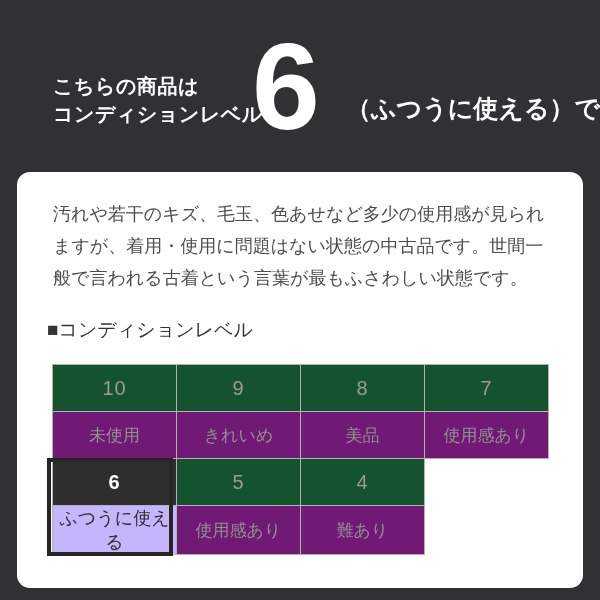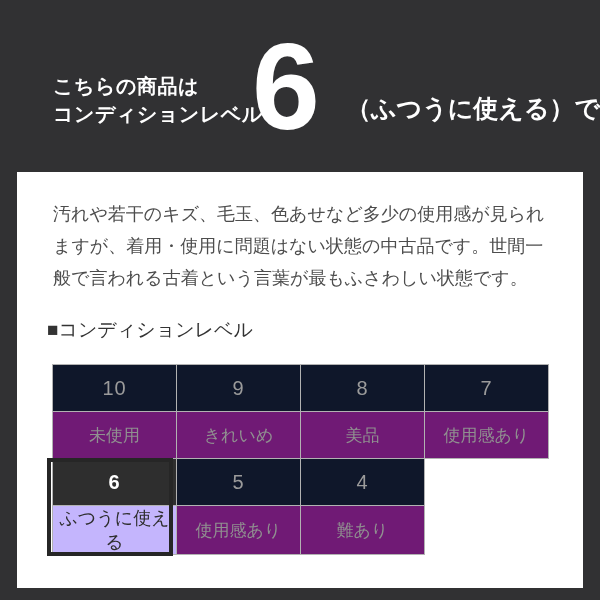--- a/index.html
+++ b/index.html
@@ -23,39 +23,39 @@
     color: #ffffff; font-weight: 700; font-size: 122px; line-height: 1;
   }
   .banner-suffix {
     position: absolute; left: 346px; top: 92px;
     color: #ffffff; font-weight: 700; font-size: 25px; white-space: nowrap;
   }
 
   
   .content {
     position: absolute; left: 17px; top: 172px;
-    width: 566px; height: 416px; background: #ffffff;
+    width: 566px; height: 416px; background: #ffffff; border-radius: 13px;
   }
   .description {
     position: absolute; left: 36px; top: 26px; width: 502px;
     font-size: 18px; line-height: 32px; color: #4d4d4d;
   }
   .section-heading {
     position: absolute; left: 30px; top: 145px;
     font-size: 19px; font-weight: 400; color: #333333; white-space: nowrap;
   }
 
   
   .ctable { position: absolute; left: 35px; top: 192px; border-collapse: collapse; }
   .ctable td {
     width: 124px; height: 47px;
     text-align: center; vertical-align: middle;
     border: 1px solid #b2b2b2;
   }
-  .ctable td.num  { background: #0f172a; color: #9b9b9b; font-size: 20px; letter-spacing: 1px; }
+  .ctable td.num  { background: #14532d; color: #9b9b9b; font-size: 20px; letter-spacing: 1px; }
   .ctable td.lbl  { background: #701a75; color: #909090; font-size: 17px; }
   .ctable td.sel-num { background: #2e2e2e; color: #ffffff; font-weight: 700; }
   .ctable td.sel-lbl { background: #c4b5fd; color: #2e2e2e; font-size: 18px; }
   .ctable td.none { border: none; background: #ffffff; }
   .sel-outline {
     position: absolute; left: 30px; top: 286px;
     width: 126px; height: 98px;
     border: 4px solid #262626;
     pointer-events: none;
   }

